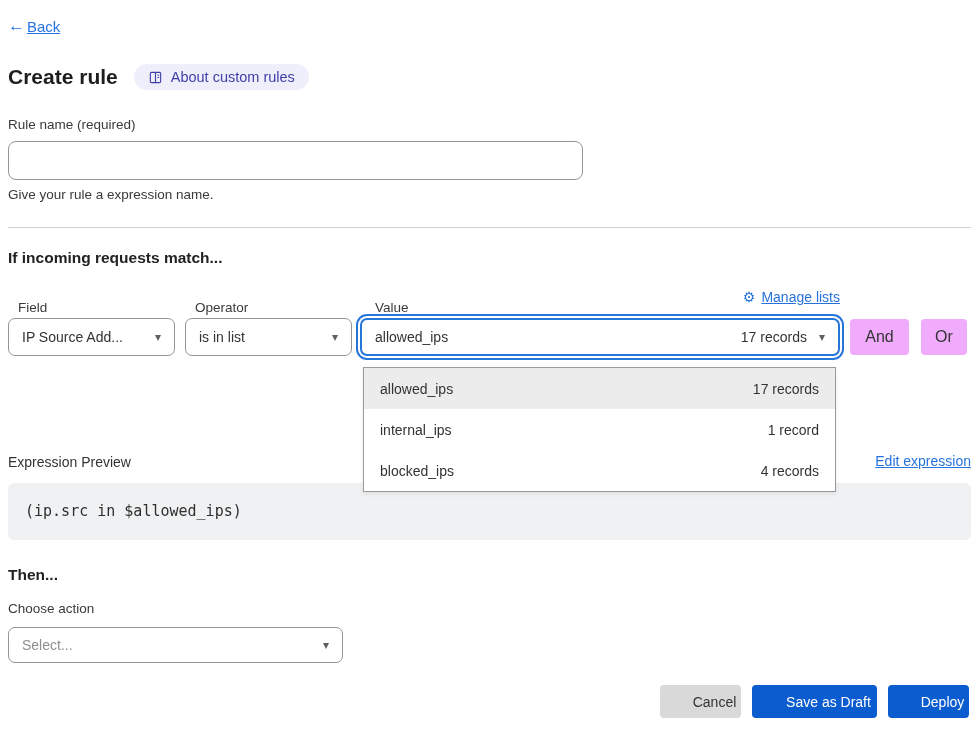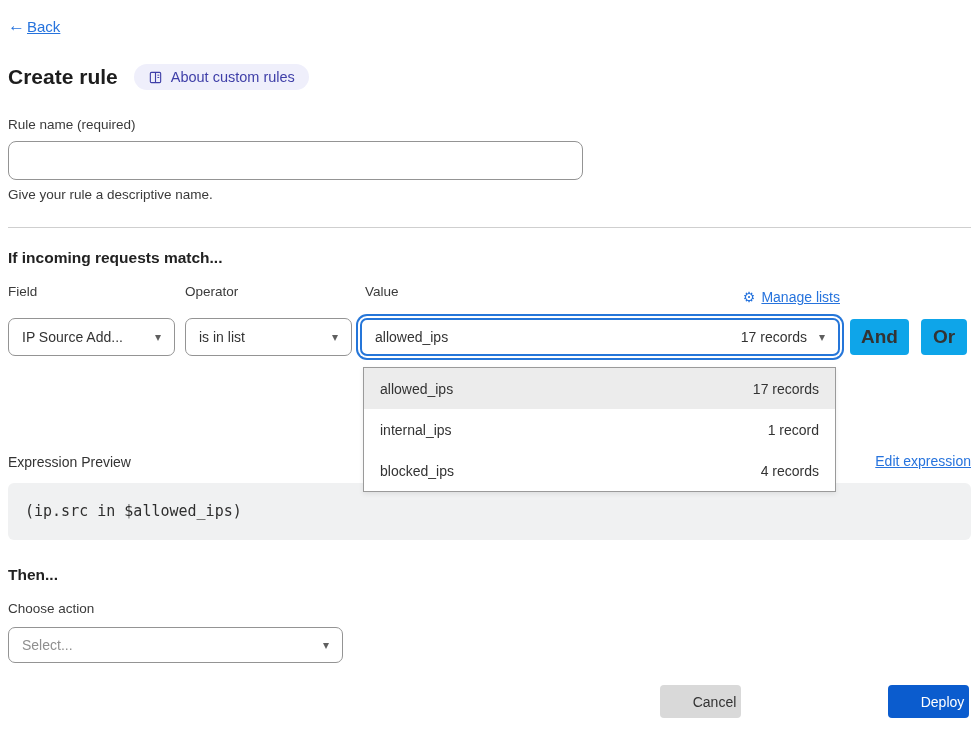--- a/index.html
+++ b/index.html
@@ -31,21 +31,21 @@
     border-radius:8px; background:#fff; font-size:14px; padding:0 12px; outline:none;
     font-family:"Liberation Sans", sans-serif;
   }
   .rulename-help { left:8px; top:187px; }
 
   .divider { left:8px; top:227px; width:963px; height:1px; background:#cfcfcf; }
 
   .section-h { font-size:15.5px; font-weight:bold; color:#222; }
   .match-h { left:8px; top:249px; }
 
-  .col-lbl { top:284px; }
+  .col-lbl { top:300px;margin-left:10px; }
   .field-lbl { left:8px; }
   .operator-lbl { left:185px; }
   .value-lbl { left:365px; }
 
   .manage-lists { top:289px; right:139px; font-size:14px; color:#2673dd; display:flex; align-items:center; gap:6px; cursor:pointer; }
   .manage-lists .txt { text-decoration:underline; }
   .gear { font-size:14px; text-decoration:none; }
 
   .select-box {
     height:38px; border:1px solid #949494; border-radius:7px; background:#fff;
@@ -58,22 +58,22 @@
   .value-select {
     left:360px; top:318px; width:480px; height:38px;
     border:2px solid #2576d9; border-radius:7px;
     box-shadow:0 0 0 2px #ffffff, 0 0 0 4px #2576d9;
     background:#fff; display:flex; align-items:center; justify-content:space-between;
     padding:0 13px; font-size:14px; color:#333; cursor:pointer;
   }
   .value-right { display:flex; align-items:center; gap:12px; }
 
   .gray-btn {
-    background:#0ea5e9; color:#333; border:none; border-radius:4px;
-    font-size:19px; font-family:"Liberation Sans", sans-serif; cursor:pointer;font-weight:bold;
+    background:#f0abfc; color:#333; border:none; border-radius:4px;
+    font-size:16px; font-family:"Liberation Sans", sans-serif; cursor:pointer;
   }
   .and-btn { left:850px; top:319px; width:59px; height:36px; }
   .or-btn  { left:921px; top:319px; width:46px; height:36px; }
 
   
   .dropdown {
     left:363px; top:367px; width:473px; background:#fff;
     border:1px solid #9a9a9a; z-index:10; box-shadow:0 2px 5px rgba(0,0,0,0.08);
   }
   .dd-row {
@@ -131,21 +131,21 @@
             <line x1="10" y1="5.5" x2="12" y2="5.5" stroke="#3f3fa8" stroke-width="1"></line>
             <line x1="10" y1="8" x2="12" y2="8" stroke="#3f3fa8" stroke-width="1"></line>
           </svg>
       </span>
       <span>About custom rules</span>
     </div>
   </div>
 
   <label class="abs lbl rulename-lbl">Rule name (required)</label>
   <input class="abs rulename-input" type="text" value="" style="">
-  <div class="abs lbl rulename-help">Give your rule a descriptive name.</div>
+  <div class="abs lbl rulename-help">Give your rule a expression name.</div>
 
   <div class="abs divider"></div>
 
   <h2 class="abs section-h match-h">If incoming requests match...</h2>
 
   <div class="abs lbl col-lbl field-lbl">Field</div>
   <div class="abs lbl col-lbl operator-lbl">Operator</div>
   <div class="abs lbl col-lbl value-lbl">Value</div>
 
   <div class="abs manage-lists">
@@ -196,15 +196,16 @@
   </div>
 
   <h2 class="abs section-h then-h">Then...</h2>
   <div class="abs lbl action-lbl">Choose action</div>
   <div class="abs select-box action-select">
     <span>Select...</span>
     <span class="caret">▾</span>
   </div>
 
   <button class="abs footer-btn cancel-btn">Cancel</button>
+  <button class="abs footer-btn blue-btn save-btn">Save as Draft</button>
   <button class="abs footer-btn blue-btn deploy-btn">Deploy</button>
 
 </div>
 
 </body></html>

